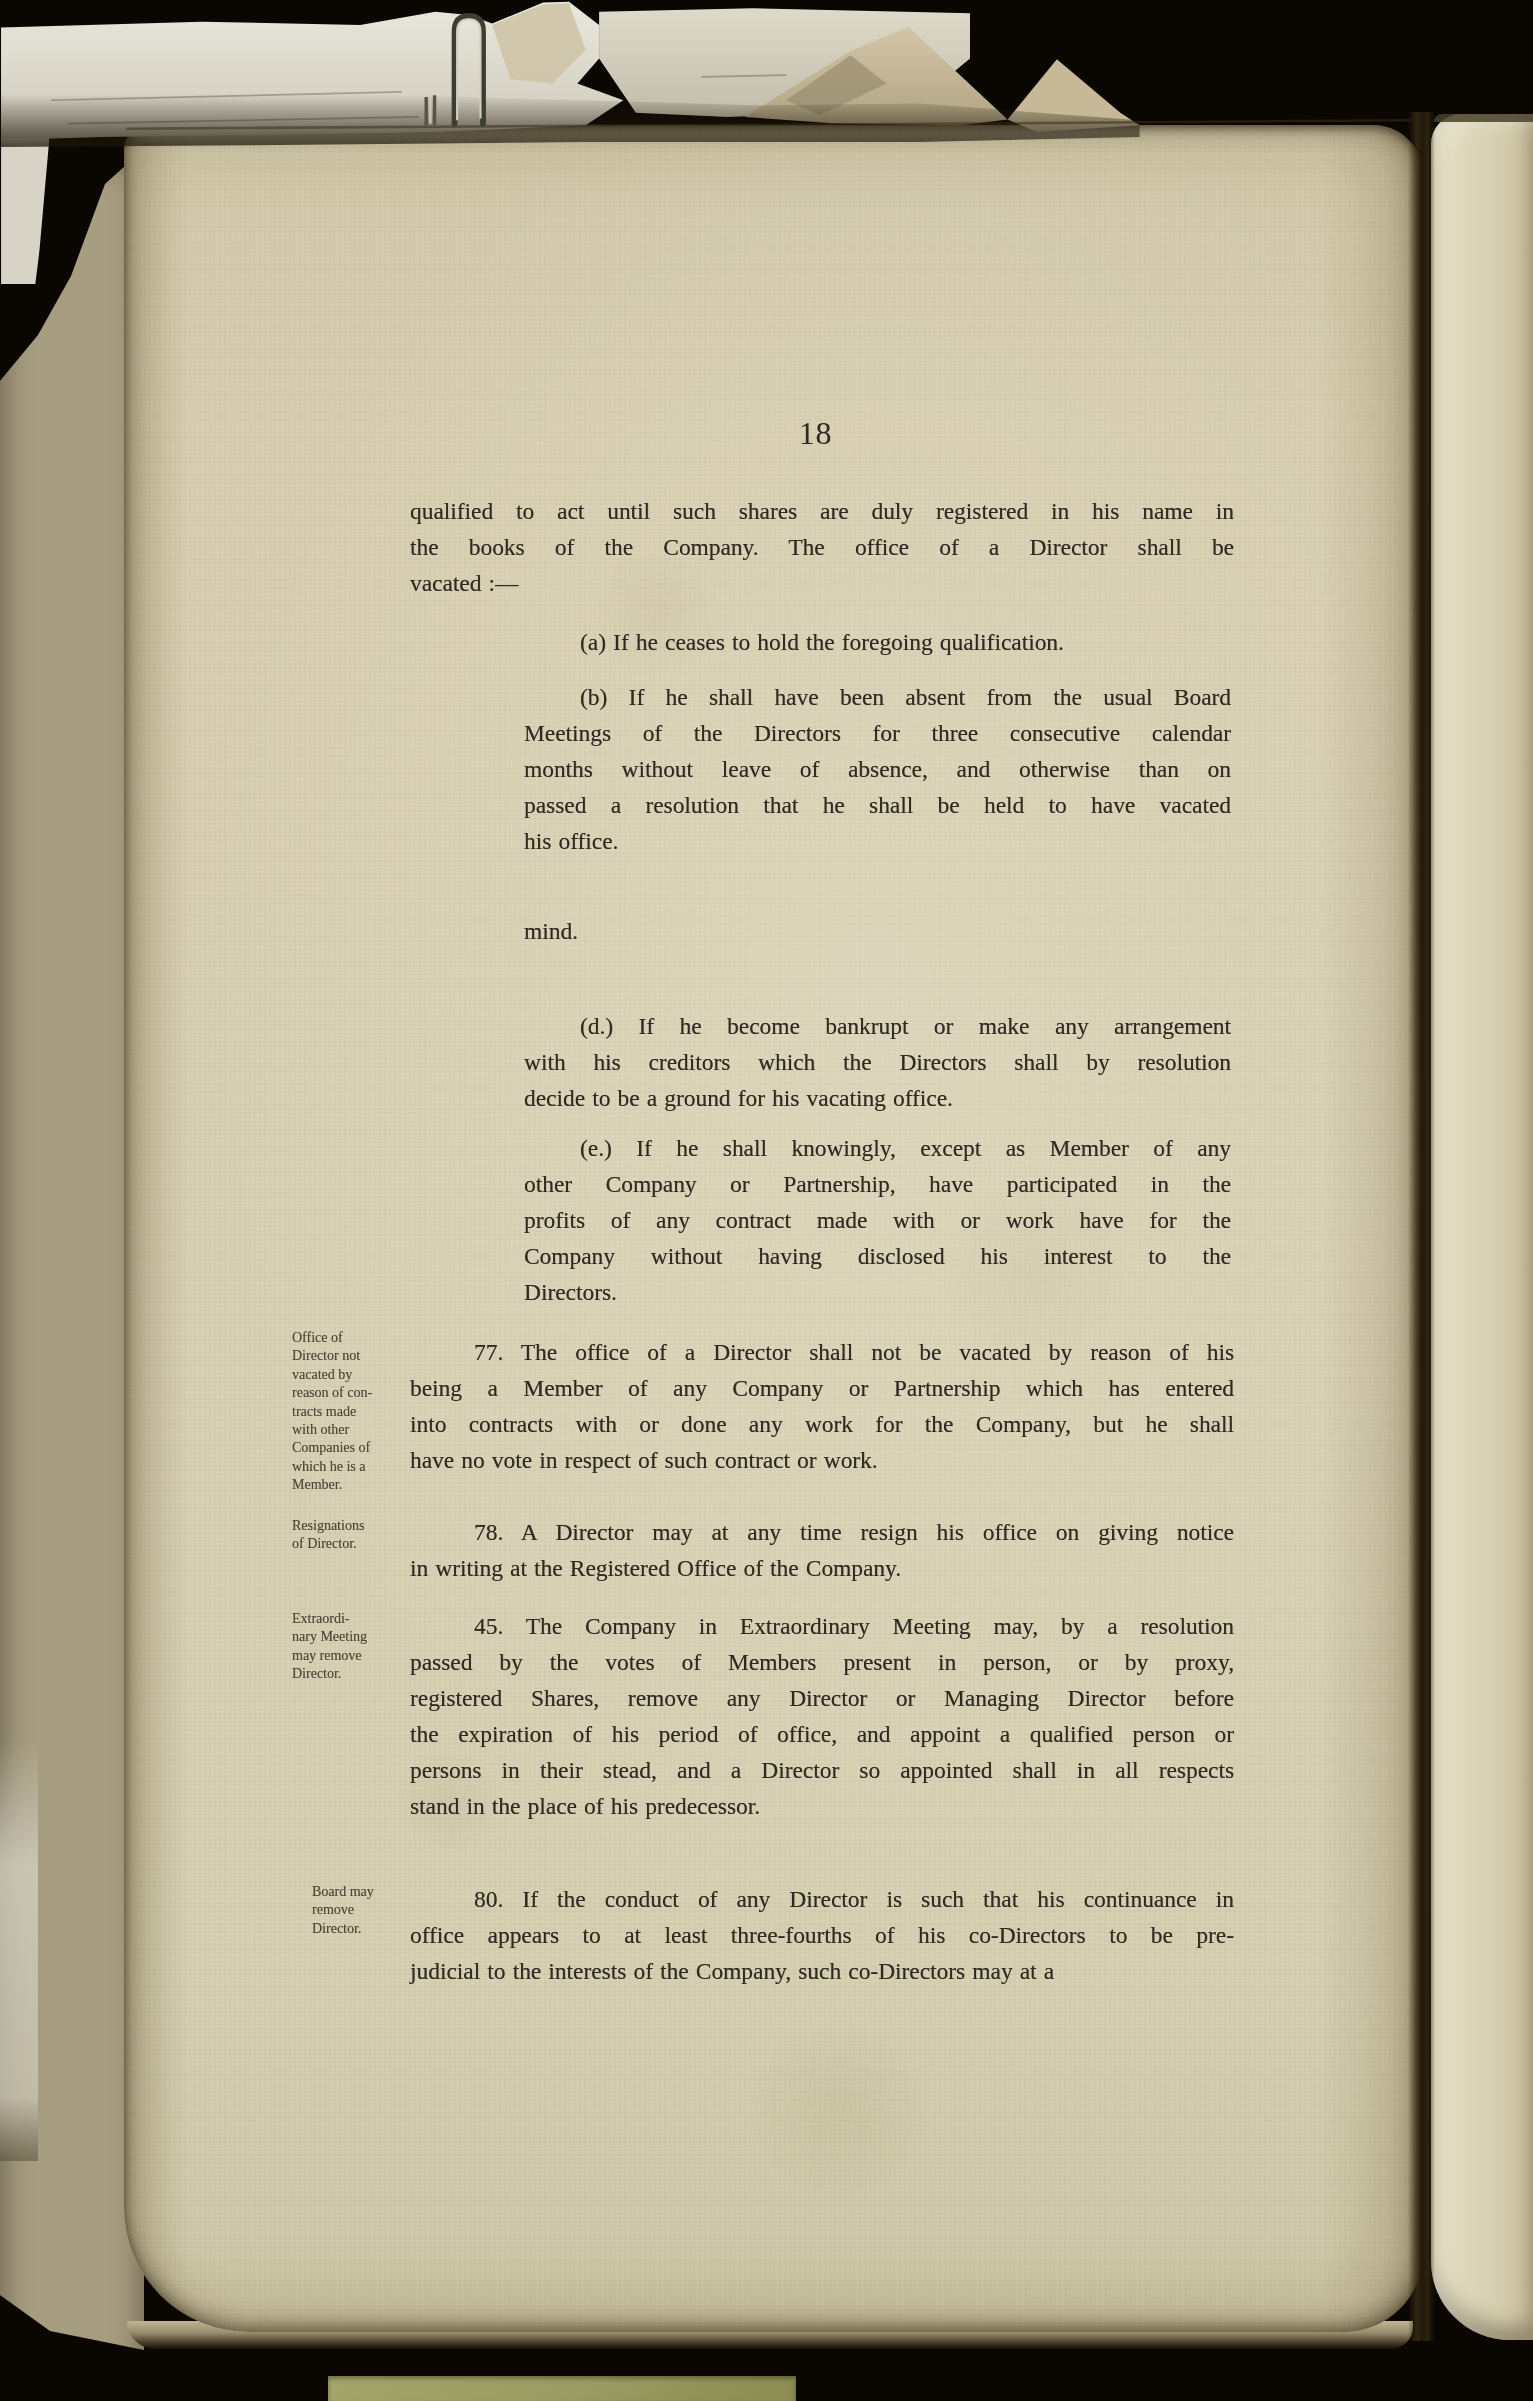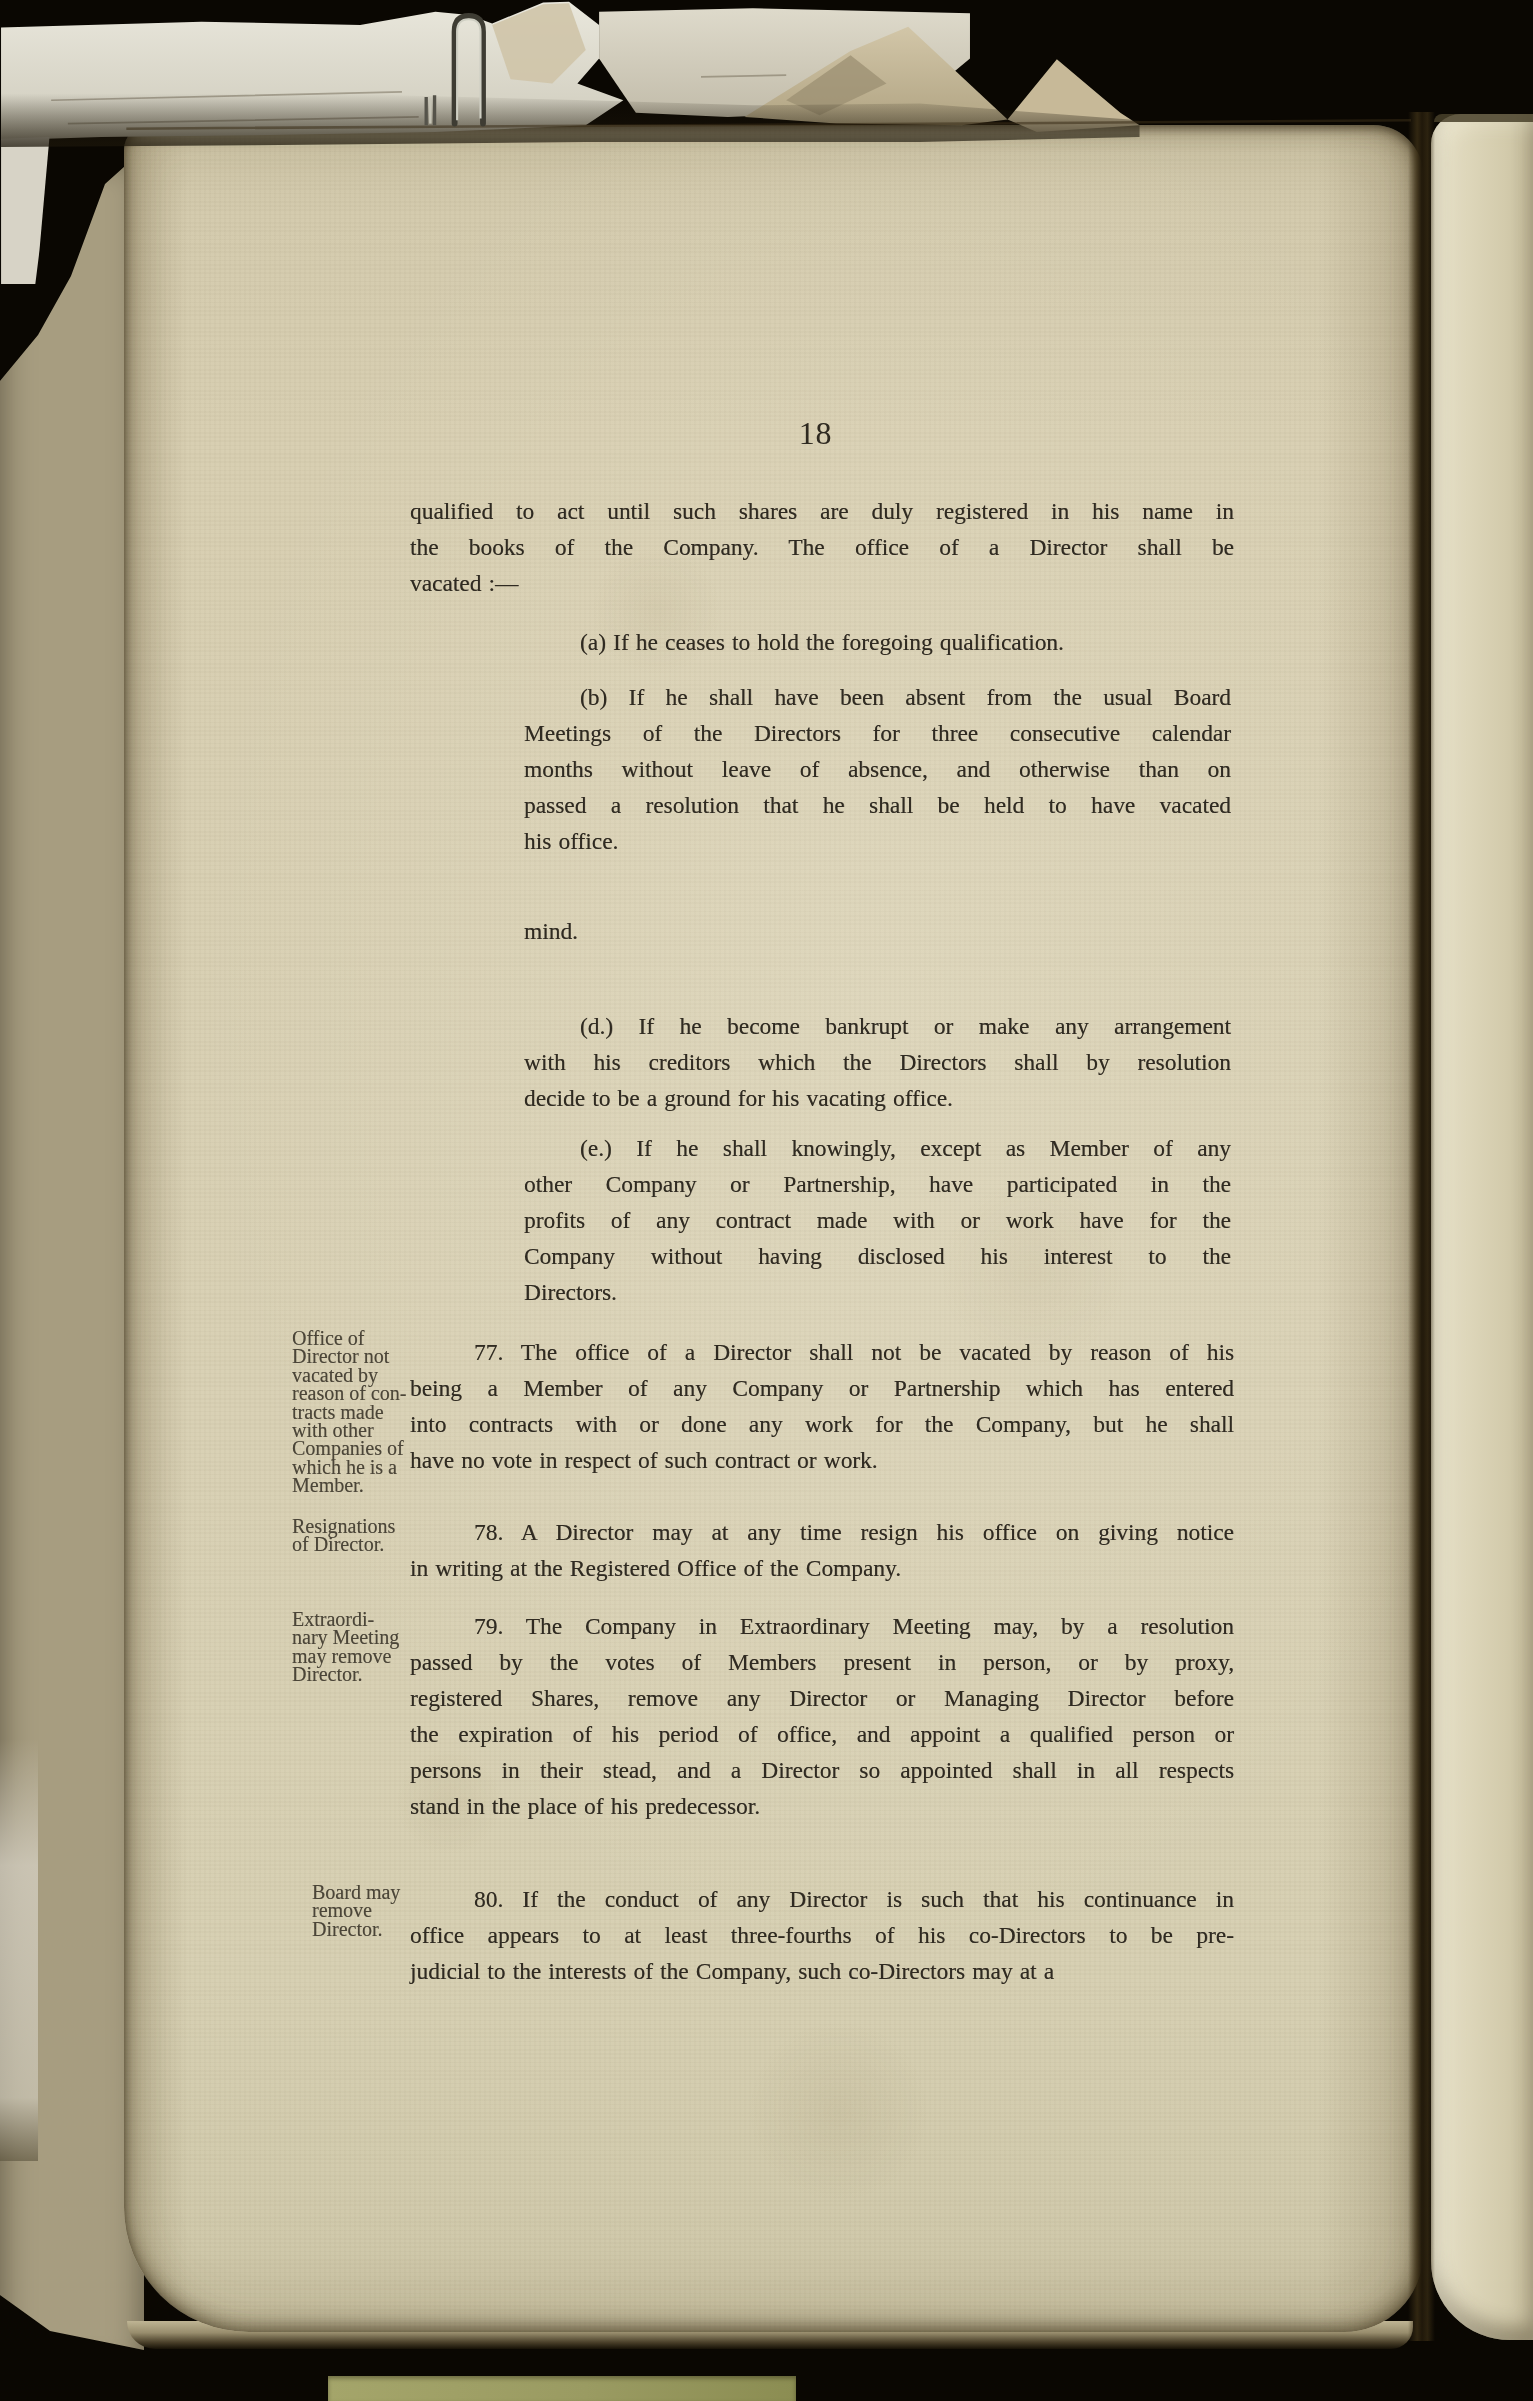--- a/index.html
+++ b/index.html
@@ -66,21 +66,21 @@
   
   .text-layer{position:absolute;inset:0;color:#2f2a21;}
   .page-number{position:absolute;left:732px;top:418px;width:167px;text-align:center;
     font-size:32px;line-height:30px;letter-spacing:0.8px;}
   .para{position:absolute;font-size:23.4px;line-height:36px;word-spacing:1.3px;
     text-shadow:0.3px 0.3px 0.5px rgba(47,42,33,.5);}
   .para.body{left:410px;width:824px;}
   .para.sub{left:524px;width:707px;}
   .pline{white-space:nowrap;text-align:justify;text-align-last:justify;height:36px;}
   .pline.last{text-align-last:left;}
-  .mnote{position:absolute;left:292px;width:121px;font-size:20px;line-height:18.4px;
+  .mnote{position:absolute;left:292px;width:121px;font-size:14px;line-height:18.4px;
     color:#4b4538;text-shadow:0.3px 0.3px 0.4px rgba(75,69,56,.4);font-family:Liberation Serif, serif;}
   .mline{white-space:nowrap;}
 
   
   .crease{position:absolute;background:rgba(86,70,42,.32);transform-origin:0 0;}
   .speck{position:absolute;background:#3a3329;border-radius:50%;}
   .ghost{position:absolute;filter:blur(1.7px);opacity:.15;
     background:repeating-linear-gradient(180deg,#5a5240 0 7.5px,rgba(0,0,0,0) 7.5px 18.4px);}
   .red-mark{position:absolute;left:54px;top:1953px;width:12.5px;height:27px;
     background:#a43a2a;border-radius:45%;transform:rotate(12deg);opacity:.8;}
@@ -193,21 +193,21 @@
           <div class="pline" style="text-indent: 64px;">77. The office of a Director shall not be vacated by reason of his</div>
           <div class="pline">being a Member of any Company or Partnership which has entered</div>
           <div class="pline">into contracts with or done any work for the Company, but he shall</div>
           <div class="pline last">have no vote in respect of such contract or work.</div>
         </div>
         <div class="para body" style="top: 1514px;">
           <div class="pline" style="text-indent: 64px;">78. A Director may at any time resign his office on giving notice</div>
           <div class="pline last">in writing at the Registered Office of the Company.</div>
         </div>
         <div class="para body" style="top: 1608px;">
-          <div class="pline" style="text-indent: 64px;">79. The Company in Extraordinary Meeting may, by a resolution</div>
+          <div class="pline" style="text-indent: 64px;">45. The Company in Extraordinary Meeting may, by a resolution</div>
           <div class="pline">passed by the votes of Members present in person, or by proxy,</div>
           <div class="pline">registered Shares, remove any Director or Managing Director before</div>
           <div class="pline">the expiration of his period of office, and appoint a qualified person or</div>
           <div class="pline">persons in their stead, and a Director so appointed shall in all respects</div>
           <div class="pline last">stand in the place of his predecessor.</div>
         </div>
         <div class="para body" style="top: 1881px;">
           <div class="pline" style="text-indent: 64px;">80. If the conduct of any Director is such that his continuance in</div>
           <div class="pline">office appears to at least three-fourths of his co-Directors to be pre-</div>
           <div class="pline last">judicial to the interests of the Company, such co-Directors may at a</div>

